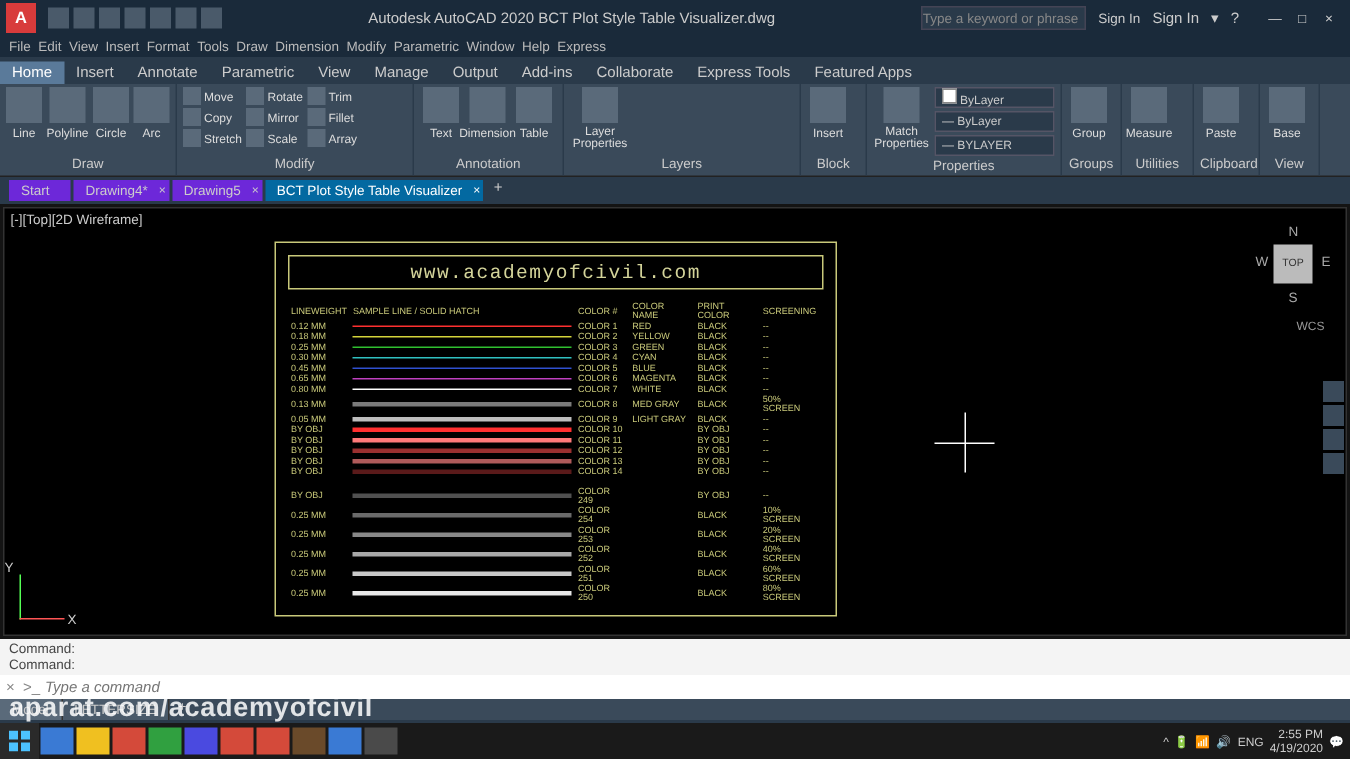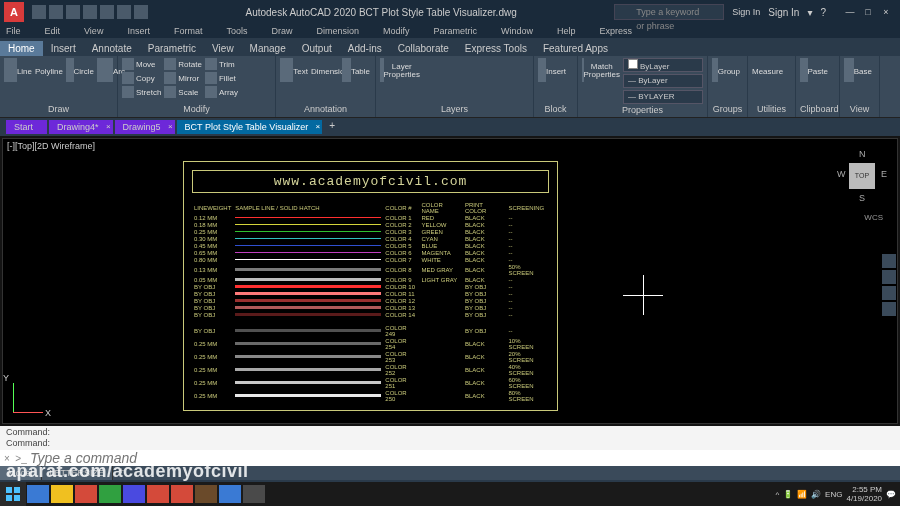--- a/index.html
+++ b/index.html
@@ -5,39 +5,39 @@
 * { margin:0; padding:0; box-sizing:border-box; font-family:"Segoe UI",Arial,sans-serif; }
 body { width:900px; height:506px; background:#333; overflow:hidden; position:relative; }
 
 
 .titlebar { height:24px; background:#1a2a3a; display:flex; align-items:center; color:#ccc; font-size:10px; }
 .titlebar .logo { width:20px; height:20px; background:#d83b3b; margin:0 4px; display:flex; align-items:center; justify-content:center; color:#fff; font-weight:bold; font-size:11px; }
 .qat { display:flex; gap:3px; margin-left:4px; }
 .qat-icon { width:14px; height:14px; background:#4a5a6a; }
 .title-text { flex:1; text-align:center; }
 .title-right { display:flex; align-items:center; gap:8px; margin-right:6px; }
-.search-box { width:110px; height:16px; background:#2a3a4a; border:1px solid #445; font-size:9px; padding:0 21px; color:#888; line-height:14px; }
+.search-box { width:110px; height:16px; background:#2a3a4a; border:1px solid #445; font-size:9px; padding:0 0; color:#888; line-height:14px; }
 .win-controls { display:flex; gap:2px; margin-left:8px; }
 .win-btn { width:16px; height:14px; color:#ccc; font-size:9px; text-align:center; line-height:14px; cursor:pointer; }
 
 
-.menubar { height:14px; background:#1a2a3a; display:flex; gap:24px; padding:0 6px; color:#bbb; font-size:9px; align-items:center; }
+.menubar { height:14px; background:#1a2a3a; display:flex; gap:5px; padding:0 6px; color:#bbb; font-size:9px; align-items:center; }
 .menubar span { cursor:pointer; }
 
 
 .ribbon-tabs { height:18px; background:#2a3a4a; display:flex; align-items:flex-end; font-size:10px; color:#ccc; }
 .ribbon-tab { padding:2px 8px; cursor:pointer; }
 .ribbon-tab.active { background:#5a7a9a; color:#fff; }
 
 
 .ribbon { height:62px; background:#3a4a5a; display:flex; border-bottom:1px solid #222; }
 .panel { border-right:1px solid #2a3a4a; padding:2px 4px; display:flex; flex-direction:column; }
 .panel-body { flex:1; display:flex; gap:3px; align-items:flex-start; }
 .panel-label { font-size:9px; color:#ccc; text-align:center; height:12px; line-height:12px; }
-.big-btn { width:28px; display:flex; flex-direction:row; align-items:center; font-size:8px; color:#ddd; cursor:pointer; }
+.big-btn { width:28px; display:flex; flex-direction:column; align-items:center; font-size:8px; color:#ddd; cursor:pointer; }
 .big-btn .ico { width:24px; height:24px; background:#5a6a7a; margin-bottom:2px; }
 .btn-col { display:flex; flex-direction:column; gap:2px; font-size:8px; color:#ddd; }
 .btn-row { display:flex; align-items:center; gap:2px; cursor:pointer; white-space:nowrap; }
 .sm-ico { width:12px; height:12px; background:#5a6a7a; }
 .dropdown { height:14px; background:#2a3a4a; border:1px solid #556; font-size:8px; color:#ccc; padding:0 4px; line-height:12px; min-width:80px; }
 .color-sw { width:10px; height:10px; background:#fff; border:1px solid #888; display:inline-block; margin-right:2px; }
 
 
 .filetabs { height:18px; background:#2a3a4a; display:flex; align-items:center; padding:0 6px; gap:2px; }
 .filetab { background:#6d28d9; color:#ccc; font-size:9px; padding:2px 14px 2px 8px; position:relative; cursor:pointer; }
@@ -72,21 +72,21 @@
 .drawing th { font-weight:normal; }
 .drawing .line-cell { width:150px; }
 .drawing .sample { height:3px; display:block; }
 .drawing .gap td { height:6px; }
 
 
 .cmdhist { height:24px; background:#f4f4f4; font-size:9px; color:#444; padding:1px 6px; line-height:11px; }
 .cmdline { height:16px; background:#fff; display:flex; align-items:center; font-size:10px; }
 .cmdline .cross { width:14px; text-align:center; color:#888; cursor:pointer; }
 .cmdline .prompt { width:14px; text-align:center; color:#888; }
-.cmdline input { flex:1; border:none; outline:none; font-size:14px; font-style:italic; color:#aaa; padding:0 2px; }
+.cmdline input { flex:1; border:none; outline:none; font-size:10px; font-style:italic; color:#aaa; padding:0 2px; }
 
 
 .layouttabs { height:14px; background:#3a4a5a; display:flex; font-size:9px; color:#ccc; }
 .ltab { padding:0 8px; background:#4a5a6a; border-right:1px solid #333; line-height:14px; cursor:pointer; }
 .ltab.active { background:#5a6a7a; }
 .ltab-add { padding:0 6px; cursor:pointer; }
 
 
 .statusbar { height:18px; background:#2a3a4a; display:flex; align-items:center; font-size:9px; color:#bbb; padding:0 4px; }
 .statusbar .right { margin-left:auto; display:flex; gap:3px; align-items:center; }

